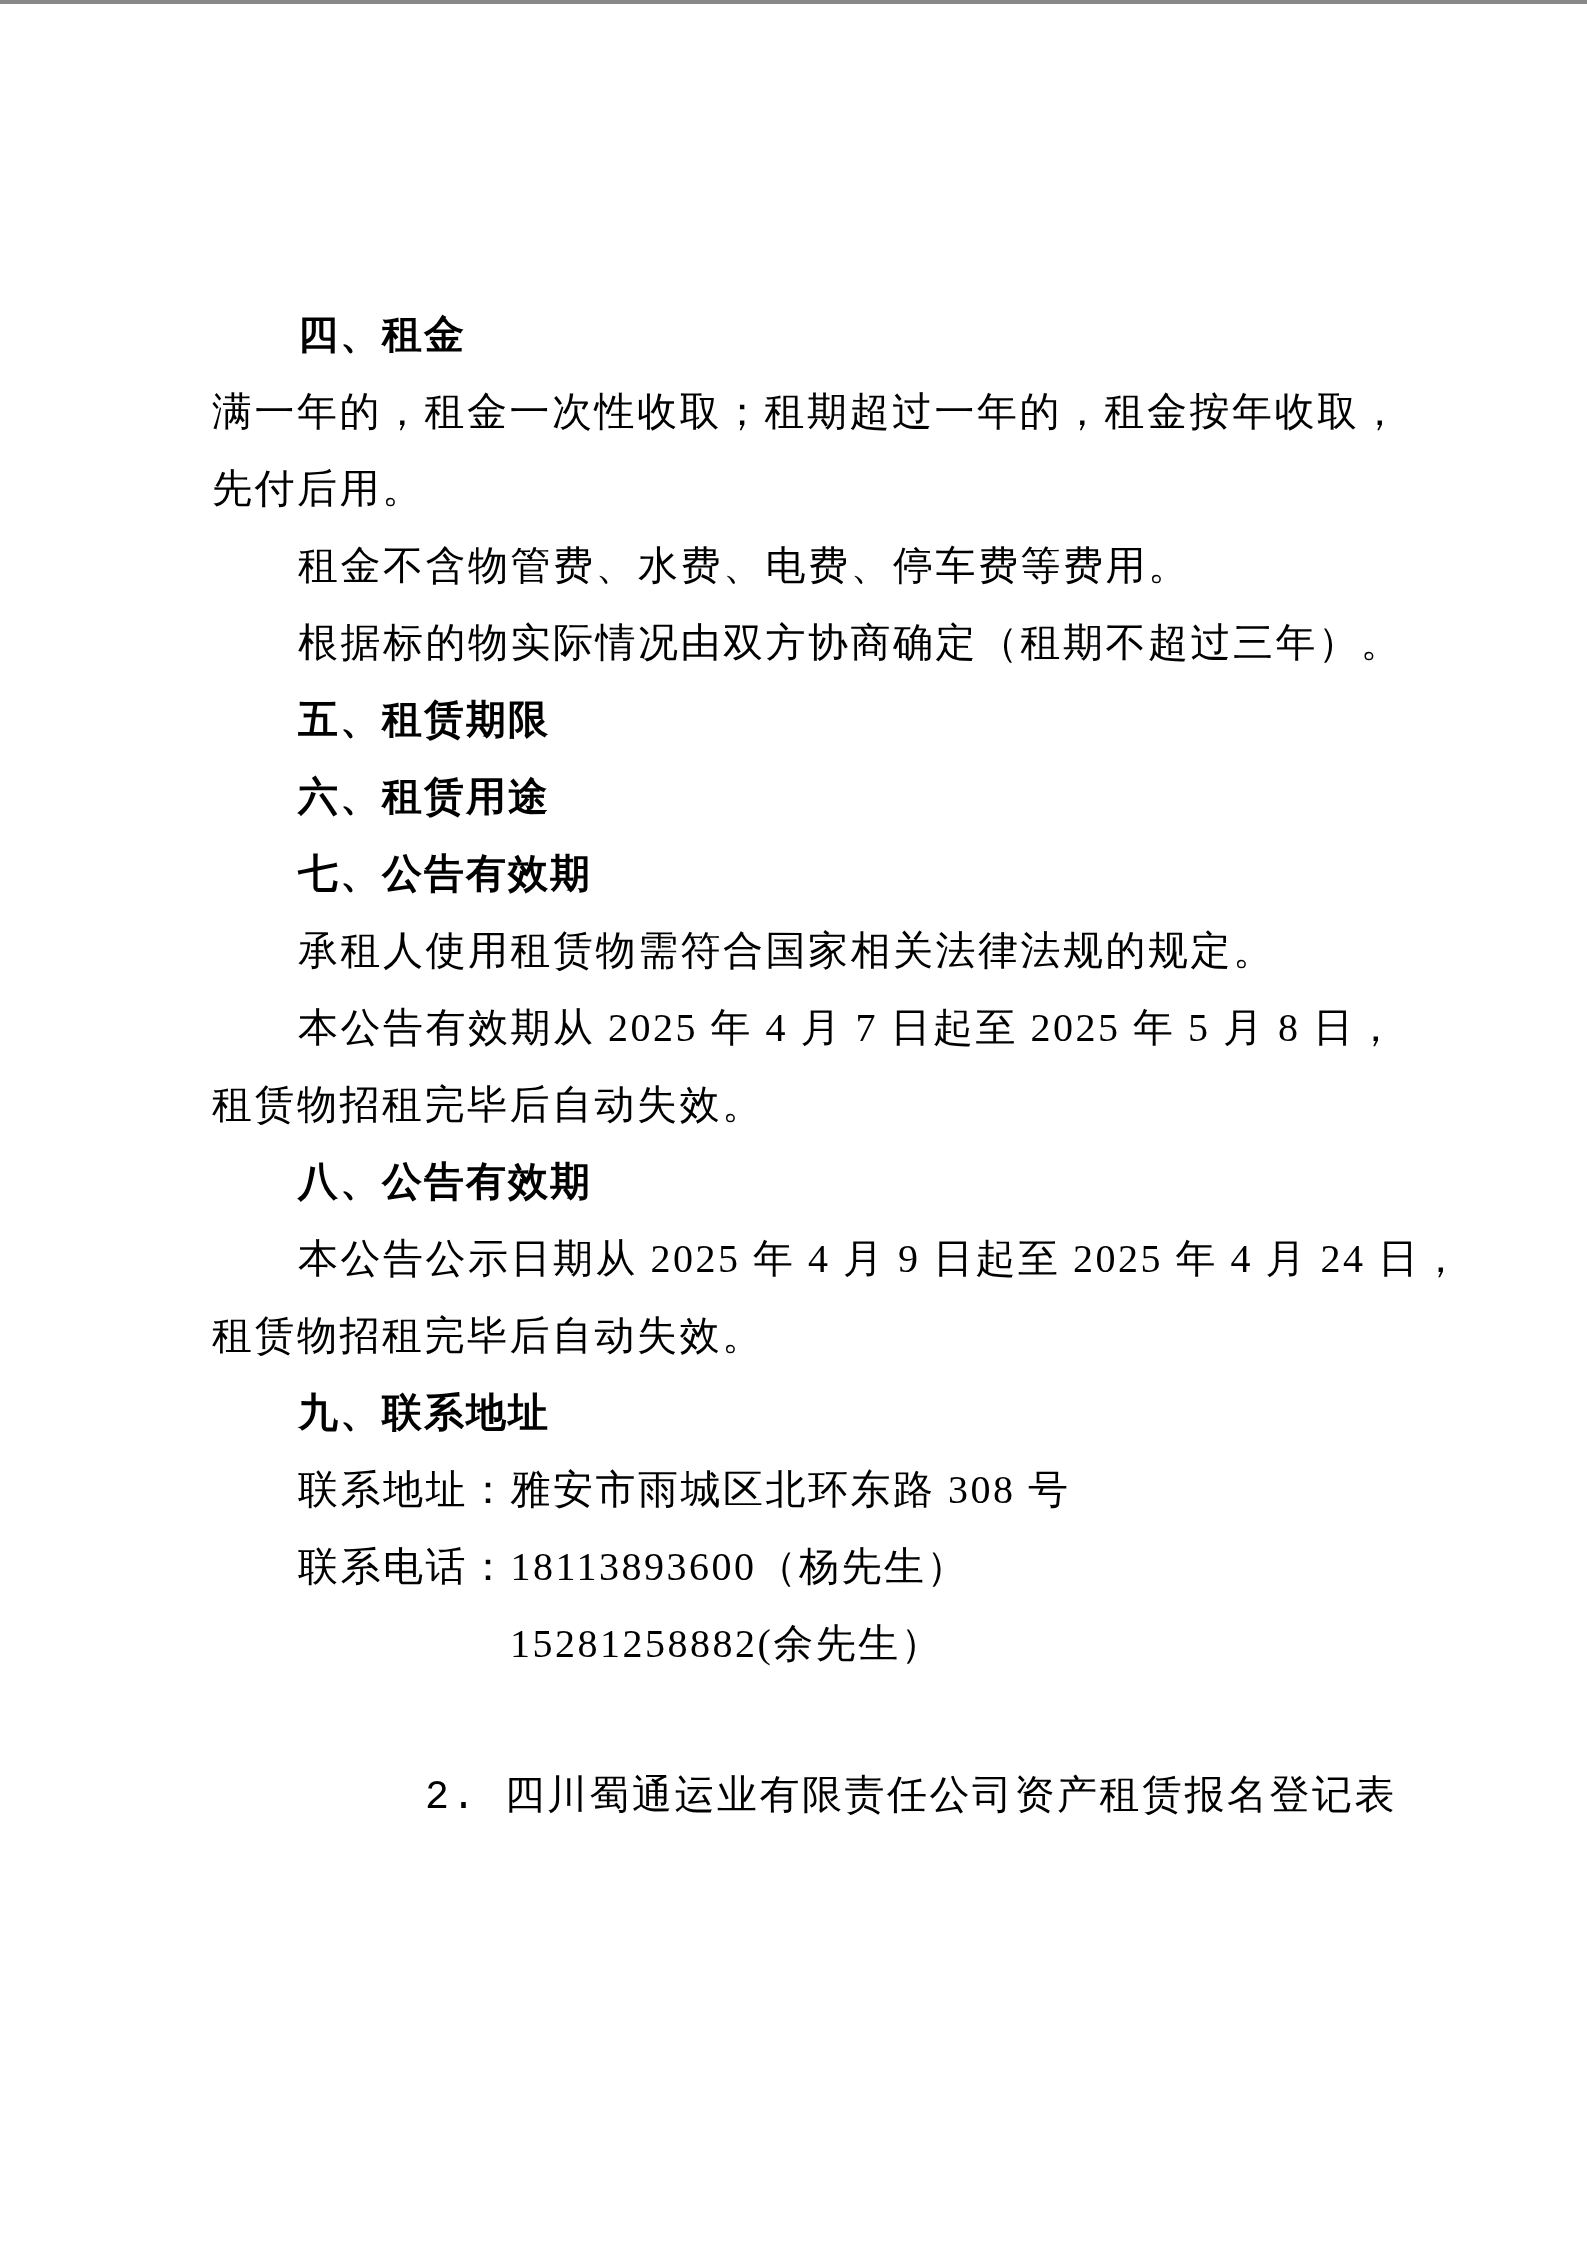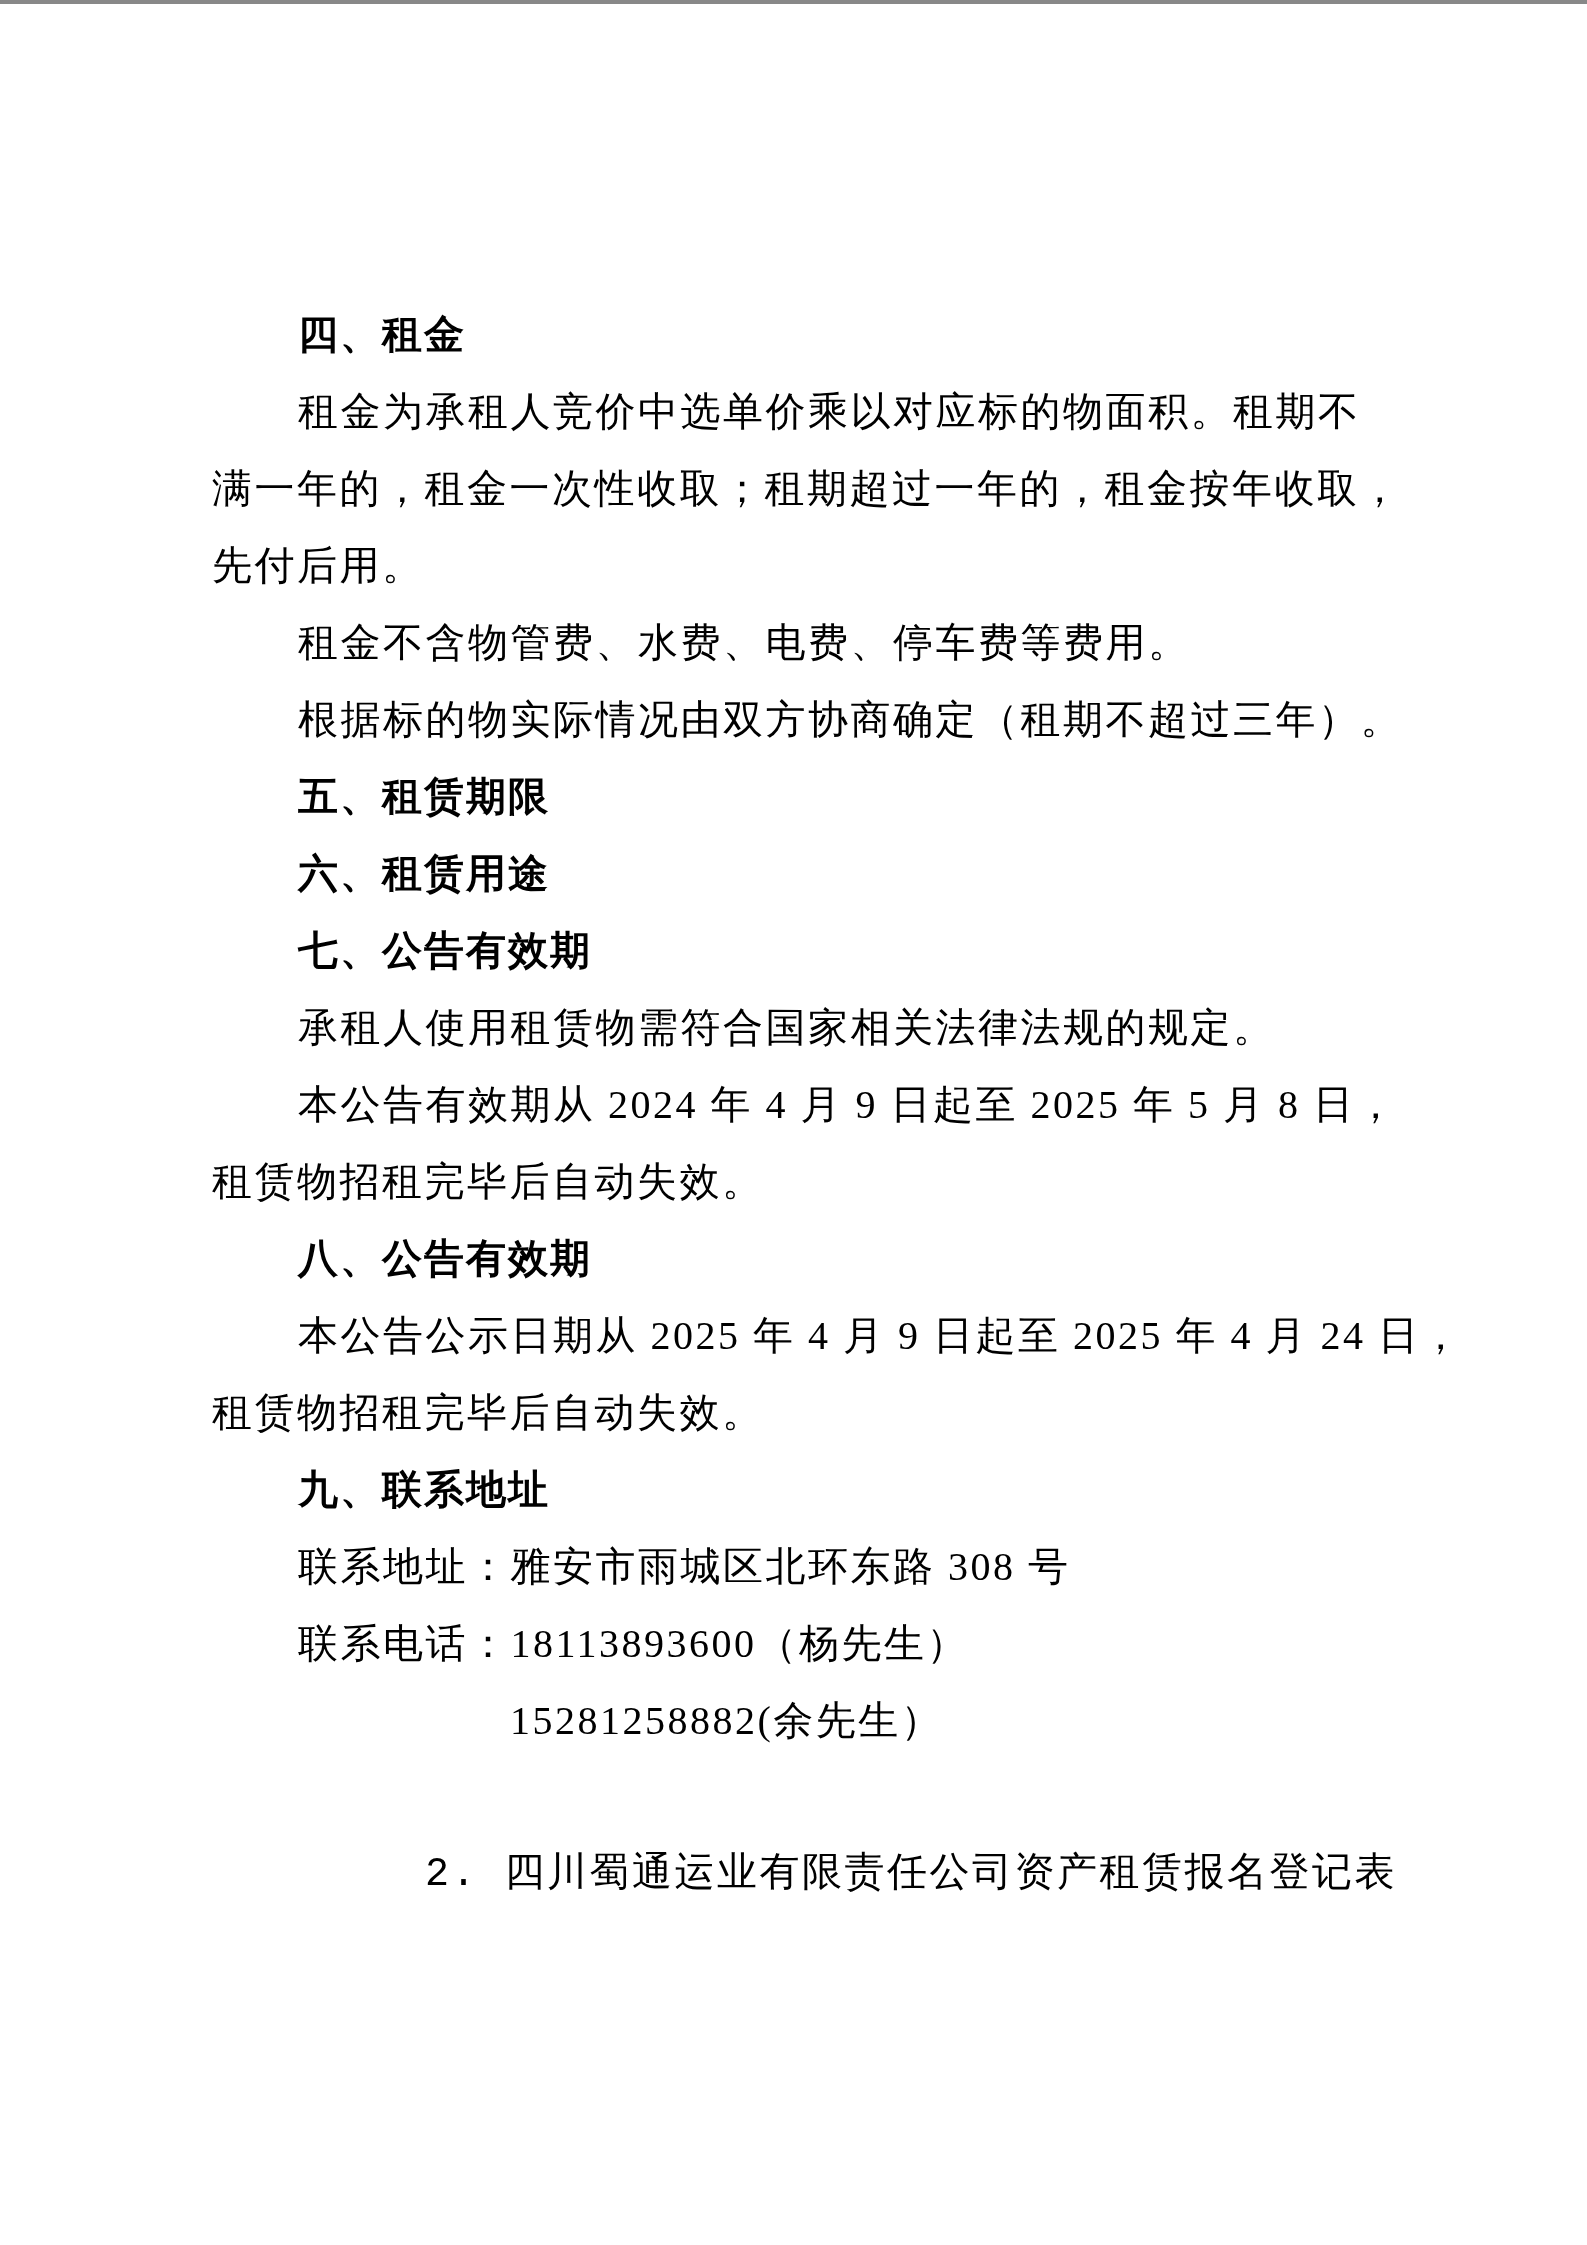--- a/index.html
+++ b/index.html
@@ -34,30 +34,29 @@
   .ind { padding-left: 86px; }        
   .ind-phone { padding-left: 298px; } 
   .ind-att2 { padding-left: 213px; font-family: Liberation Mono, monospace; }  
 </style>
 </head>
 <body>
 
 <div class="page">
   <div class="doc">
     <div class="line heading ind">四、租金</div>
-    <div class="line ind">租金为承租人竞价中选单价乘以对应标的物面积。租期不</div>
     <div class="line">满一年的，租金一次性收取；租期超过一年的，租金按年收取，</div>
     <div class="line">先付后用。</div>
     <div class="line ind">租金不含物管费、水费、电费、停车费等费用。</div>
     <div class="line ind">根据标的物实际情况由双方协商确定（租期不超过三年）。</div>
     <div class="line heading ind">五、租赁期限</div>
     <div class="line heading ind">六、租赁用途</div>
     <div class="line heading ind">七、公告有效期</div>
     <div class="line ind">承租人使用租赁物需符合国家相关法律法规的规定。</div>
-    <div class="line ind">本公告有效期从 2024 年 4 月 9 日起至 2025 年 5 月 8 日，</div>
+    <div class="line ind">本公告有效期从 2025 年 4 月 7 日起至 2025 年 5 月 8 日，</div>
     <div class="line">租赁物招租完毕后自动失效。</div>
     <div class="line heading ind">八、公告有效期</div>
     <div class="line ind">本公告公示日期从 2025 年 4 月 9 日起至 2025 年 4 月 24 日，</div>
     <div class="line">租赁物招租完毕后自动失效。</div>
     <div class="line heading ind">九、联系地址</div>
     <div class="line ind">联系地址：雅安市雨城区北环东路 308 号</div>
     <div class="line ind">联系电话：18113893600（杨先生）</div>
     <div class="line ind-phone">15281258882(余先生）</div>
     <div class="line"></div>
     <div class="line ind-att2">2. 四川蜀通运业有限责任公司资产租赁报名登记表</div>

